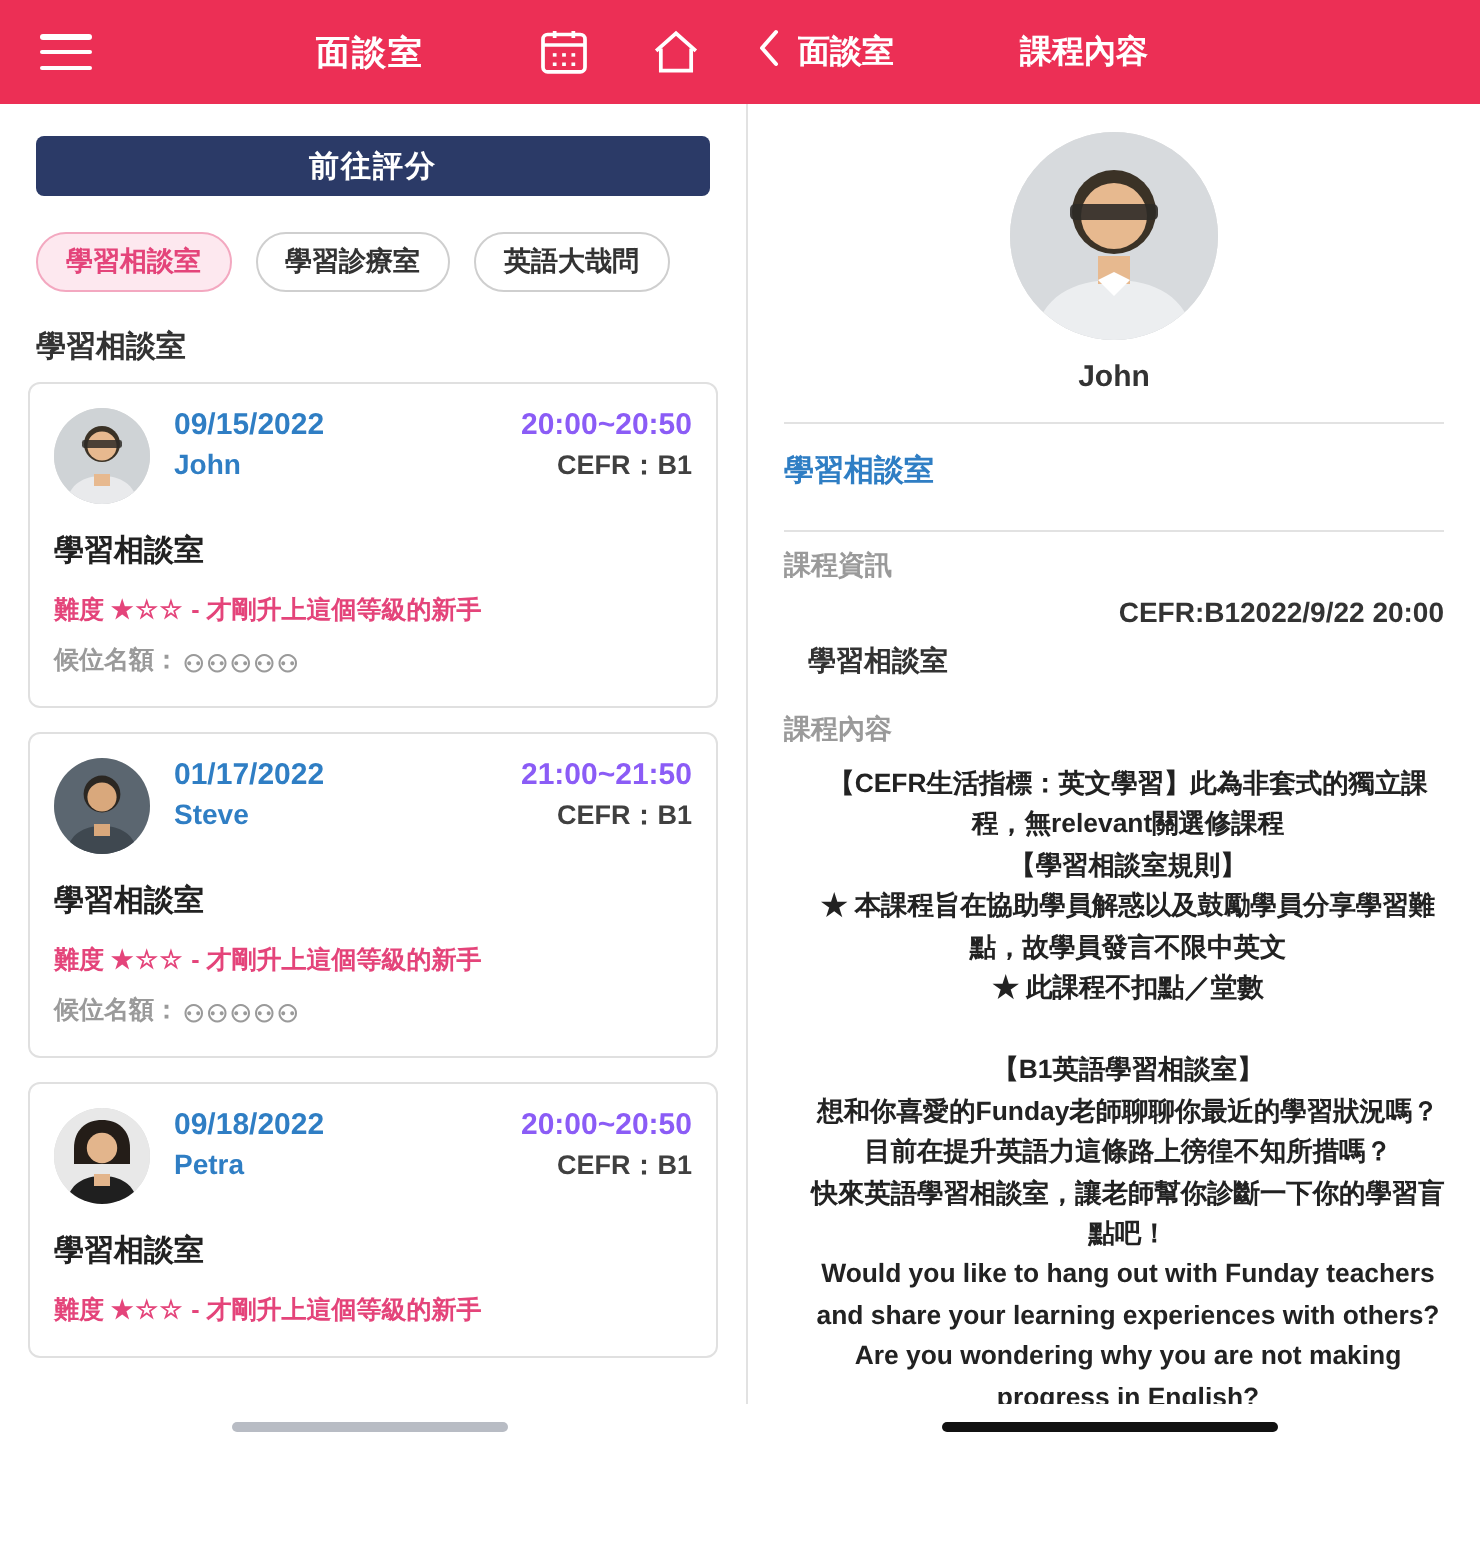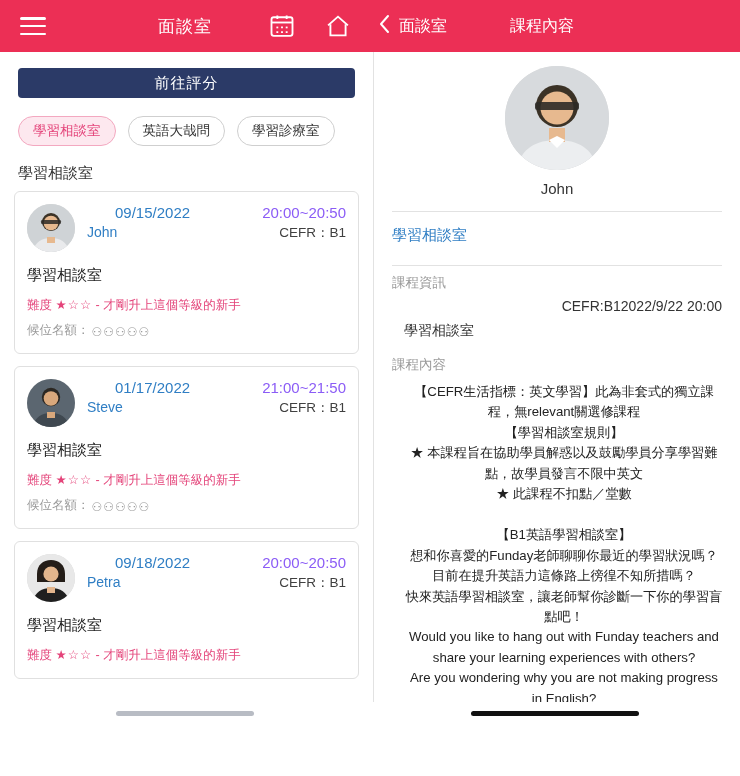--- a/index.html
+++ b/index.html
@@ -6,20 +6,21 @@
   html, body {
     width: 740px; height: 776px;
     font-family: "Liberation Sans", sans-serif;
     background: #ffffff;
     overflow: hidden;
   }
   .app {
     width: 740px; height: 724px;
     display: flex; flex-direction: column;
     position: relative;
+    font-weight: bold;
   }
   
   .header {
     height: 52px;
     background: #ec2f55;
     display: flex;
     align-items: center;
     flex: 0 0 52px;
     color: #fff;
   }
@@ -146,21 +147,21 @@
     background: #d8d8d8;
     position: relative;
   }
   .avatar svg { width: 100%; height: 100%; display: block; }
   .card-meta {
     flex: 1;
     padding-left: 12px;
     display: flex;
     justify-content: space-between;
   }
-  .meta-left .date { color: #2f7ec4; font-size: 15px; margin-left: 28px; }
+  .meta-left .date { color: #2f7ec4; font-size: 15px; }
   .meta-left .who { color: #2f7ec4; font-size: 14px; margin-top: 3px; }
   .meta-right { text-align: right; }
   .meta-right .time { color: #8b5cf6; font-size: 15px; }
   .meta-right .cefr { color: #404040; font-size: 13.5px; margin-top: 3px; }
   .card-title { font-size: 15px; color: #222; margin-top: 14px; }
   .card-diff {
     margin-top: 12px;
     font-size: 12.5px;
     color: #e4447a;
   }
@@ -282,22 +283,22 @@
     </div>
   </div>
 
   <div class="body">
 
     <div class="left-pane">
       <div class="rate-btn">前往評分</div>
 
       <div class="chips">
         <div class="chip active">學習相談室</div>
+        <div class="chip">學習診療室</div>
         <div class="chip">英語大哉問</div>
-        <div class="chip">學習診療室</div>
       </div>
 
       <div class="section-title">學習相談室</div>
 
       <div class="cards">
 
         <div class="card">
           <div class="card-top">
             <div class="avatar">
               <svg viewBox="0 0 48 48">

